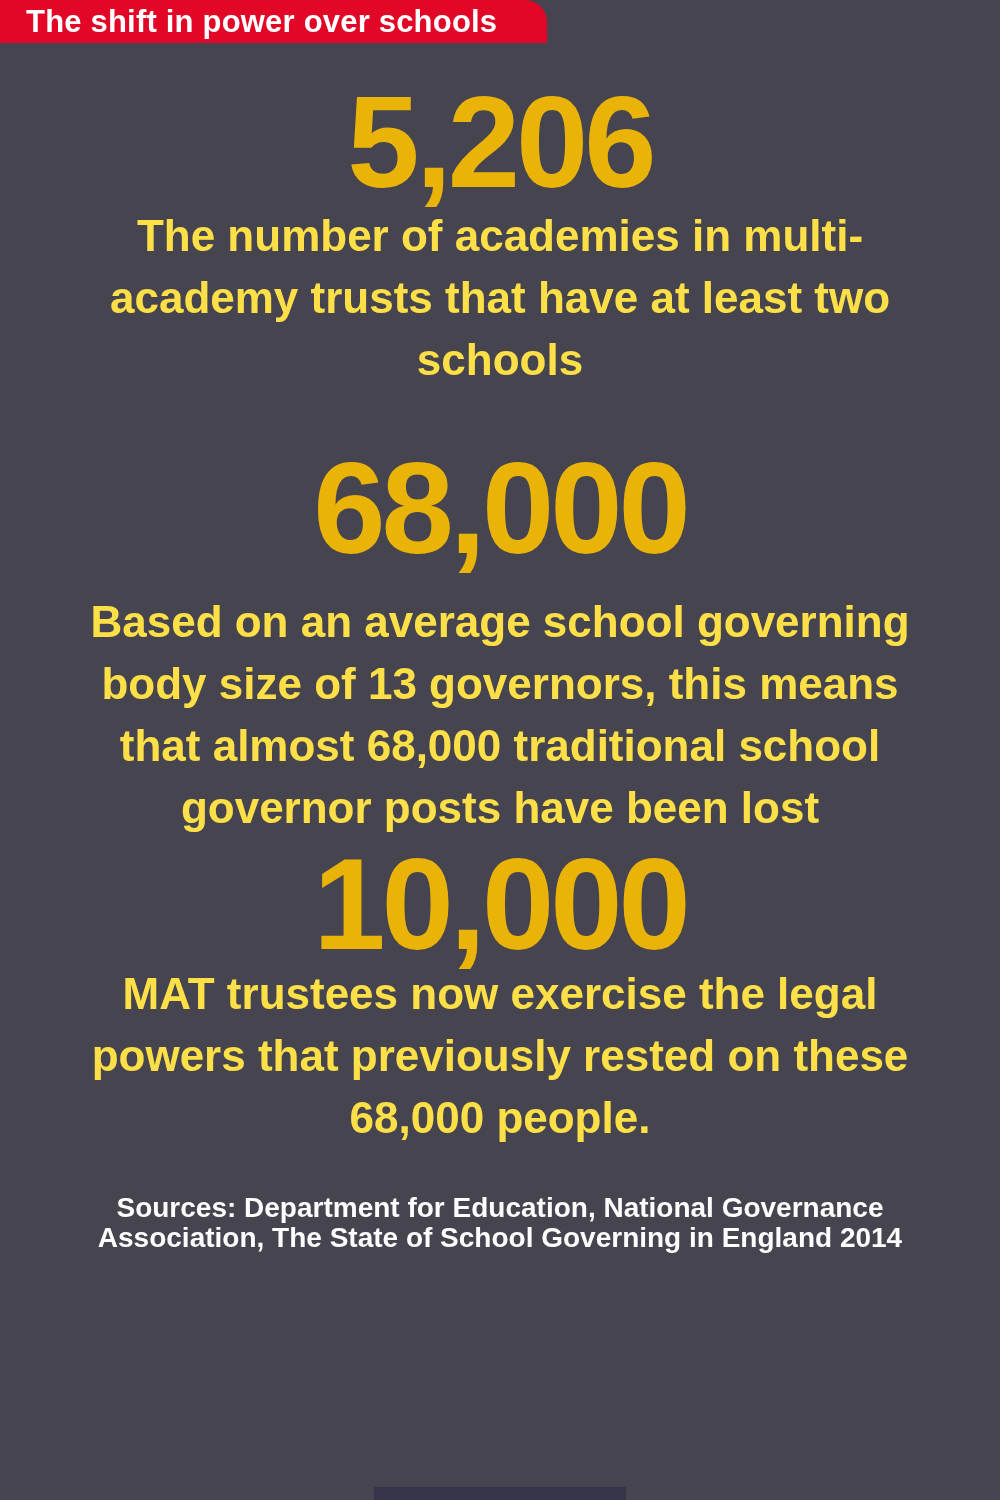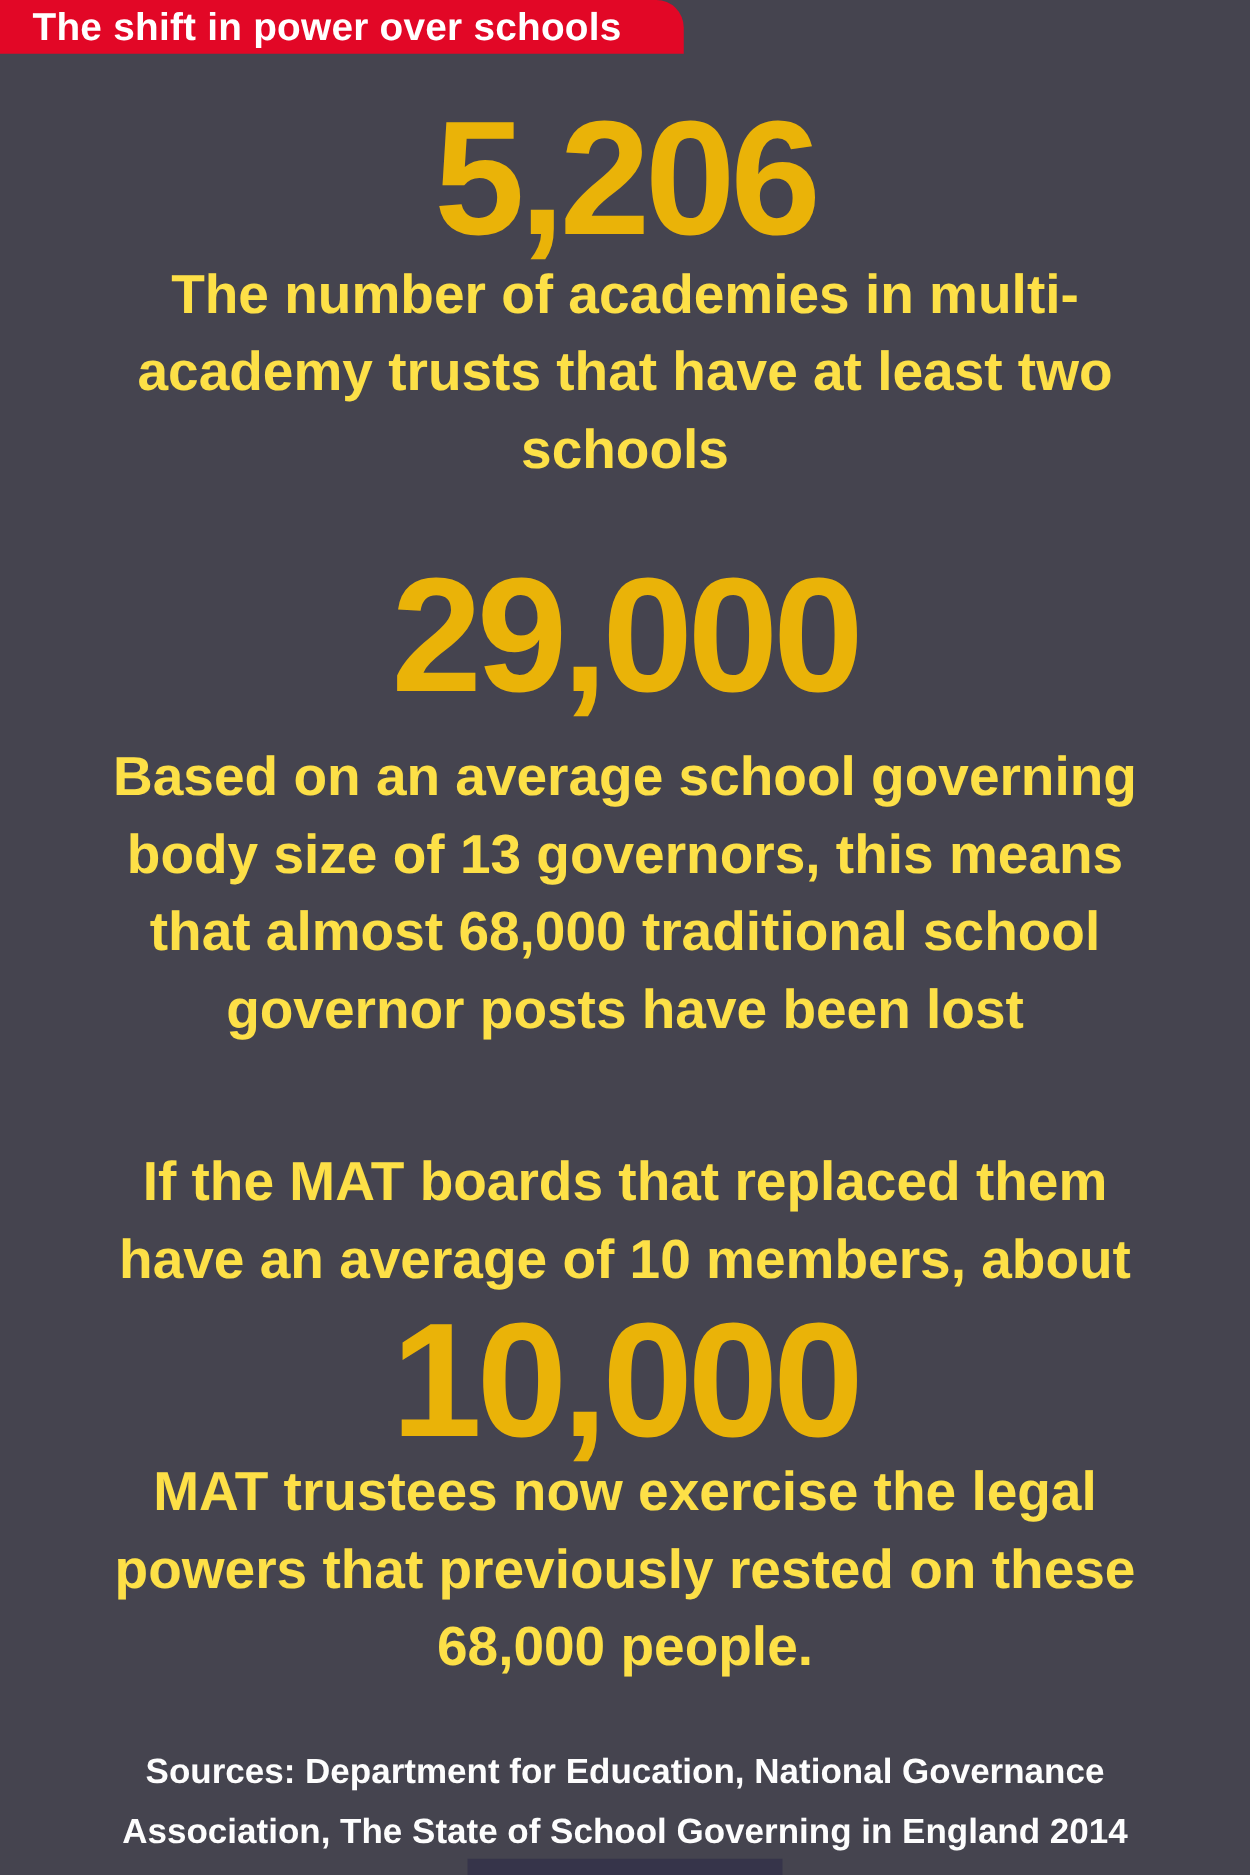--- a/index.html
+++ b/index.html
@@ -61,21 +61,21 @@
   #stat1-desc   { margin-top: 8px; }
   #stat2-number { margin-top: 62px; }
   #stat2-desc   { margin-top: 28px; }
   #stat3-intro  { margin-top: 76px; }
   #stat3-number { margin-top: 10px; }
   #stat3-desc   { margin-top: 4px; }
   .sources-text {
     margin-top: 44px;
     color: #fdfdfd;
     font-size: 28px;
-    line-height: 48px;
+    line-height: 30px;
     font-weight: 600;
     white-space: pre-line;
   }
   .bottom-bar {
     position: absolute;
     bottom: 0;
     left: 50%;
     transform: translateX(-50%);
     width: 252px;
     height: 13px;
@@ -89,28 +89,26 @@
   <span class="banner-title">The shift in power over schools</span>
 </div>
 
 <div class="content">
 
   <div class="stat-number" id="stat1-number">5,206</div>
   <div class="body-text" id="stat1-desc">The number of academies in multi-
 academy trusts that have at least two
 schools</div>
 
-  <div class="stat-number" id="stat2-number">29,000</div>
+  <div class="stat-number" id="stat2-number">68,000</div>
   <div class="body-text" id="stat2-desc">Based on an average school governing
 body size of 13 governors, this means
 that almost 68,000 traditional school
 governor posts have been lost</div>
 
-  <div class="body-text" id="stat3-intro">If the MAT boards that replaced them
-have an average of 10 members, about</div>
   <div class="stat-number" id="stat3-number">10,000</div>
   <div class="body-text" id="stat3-desc">MAT trustees now exercise the legal
 powers that previously rested on these
 68,000 people.</div>
 
   <div class="sources-text">Sources: Department for Education, National Governance
 Association, The State of School Governing in England 2014</div>
 
 </div>
 

